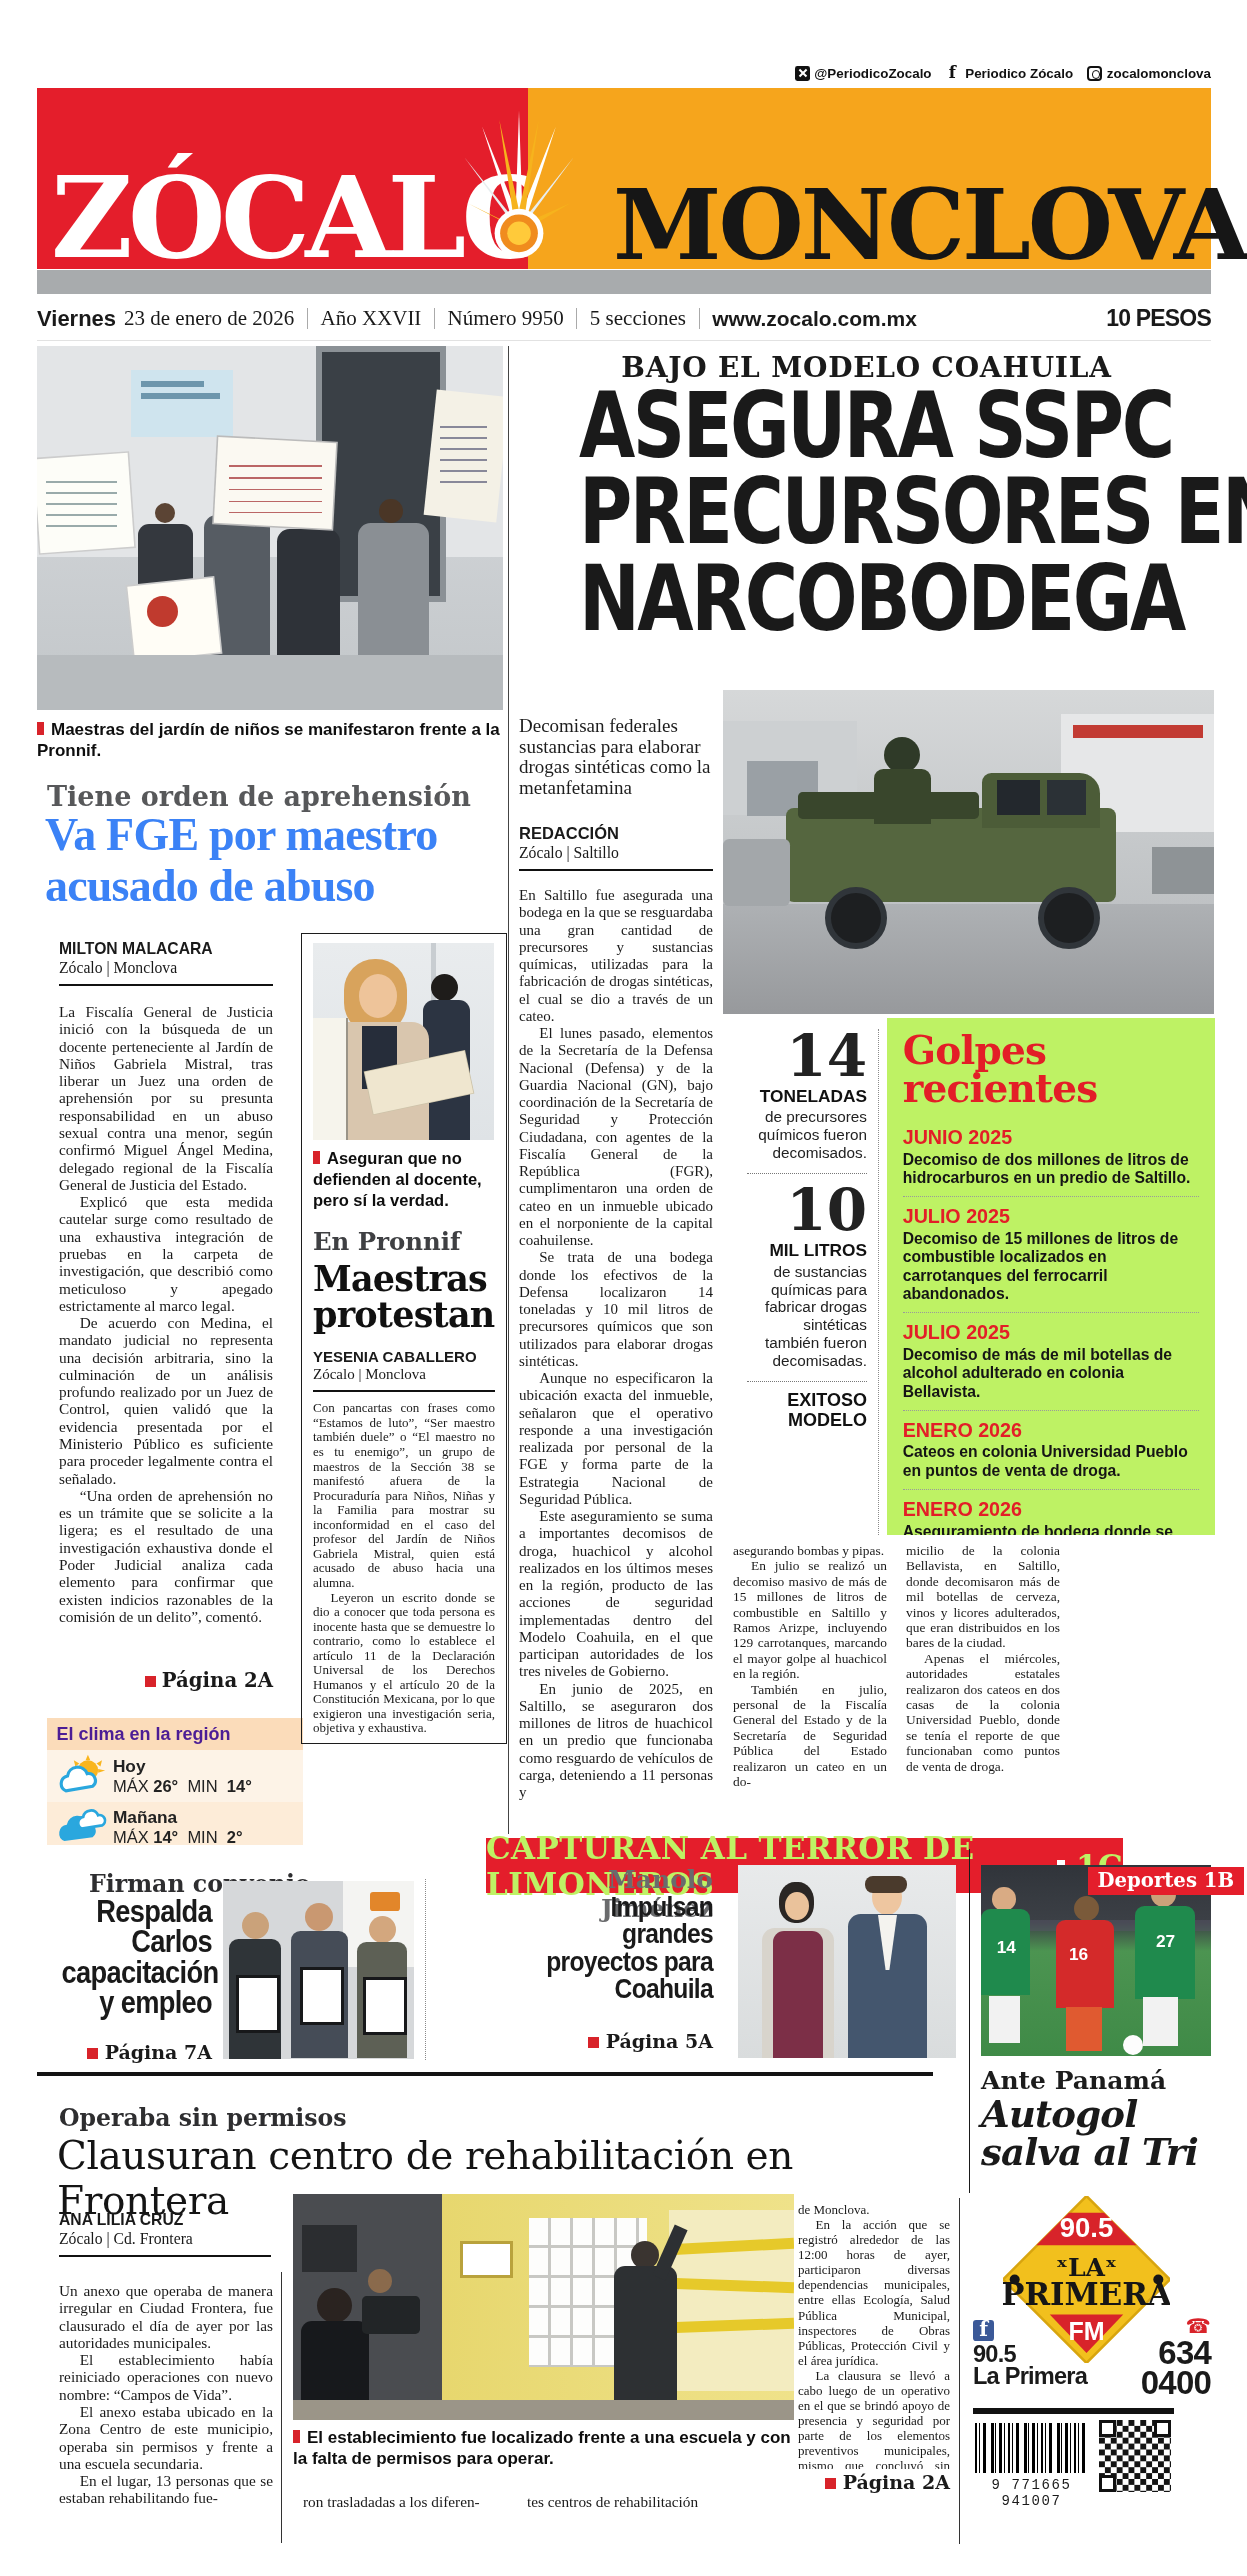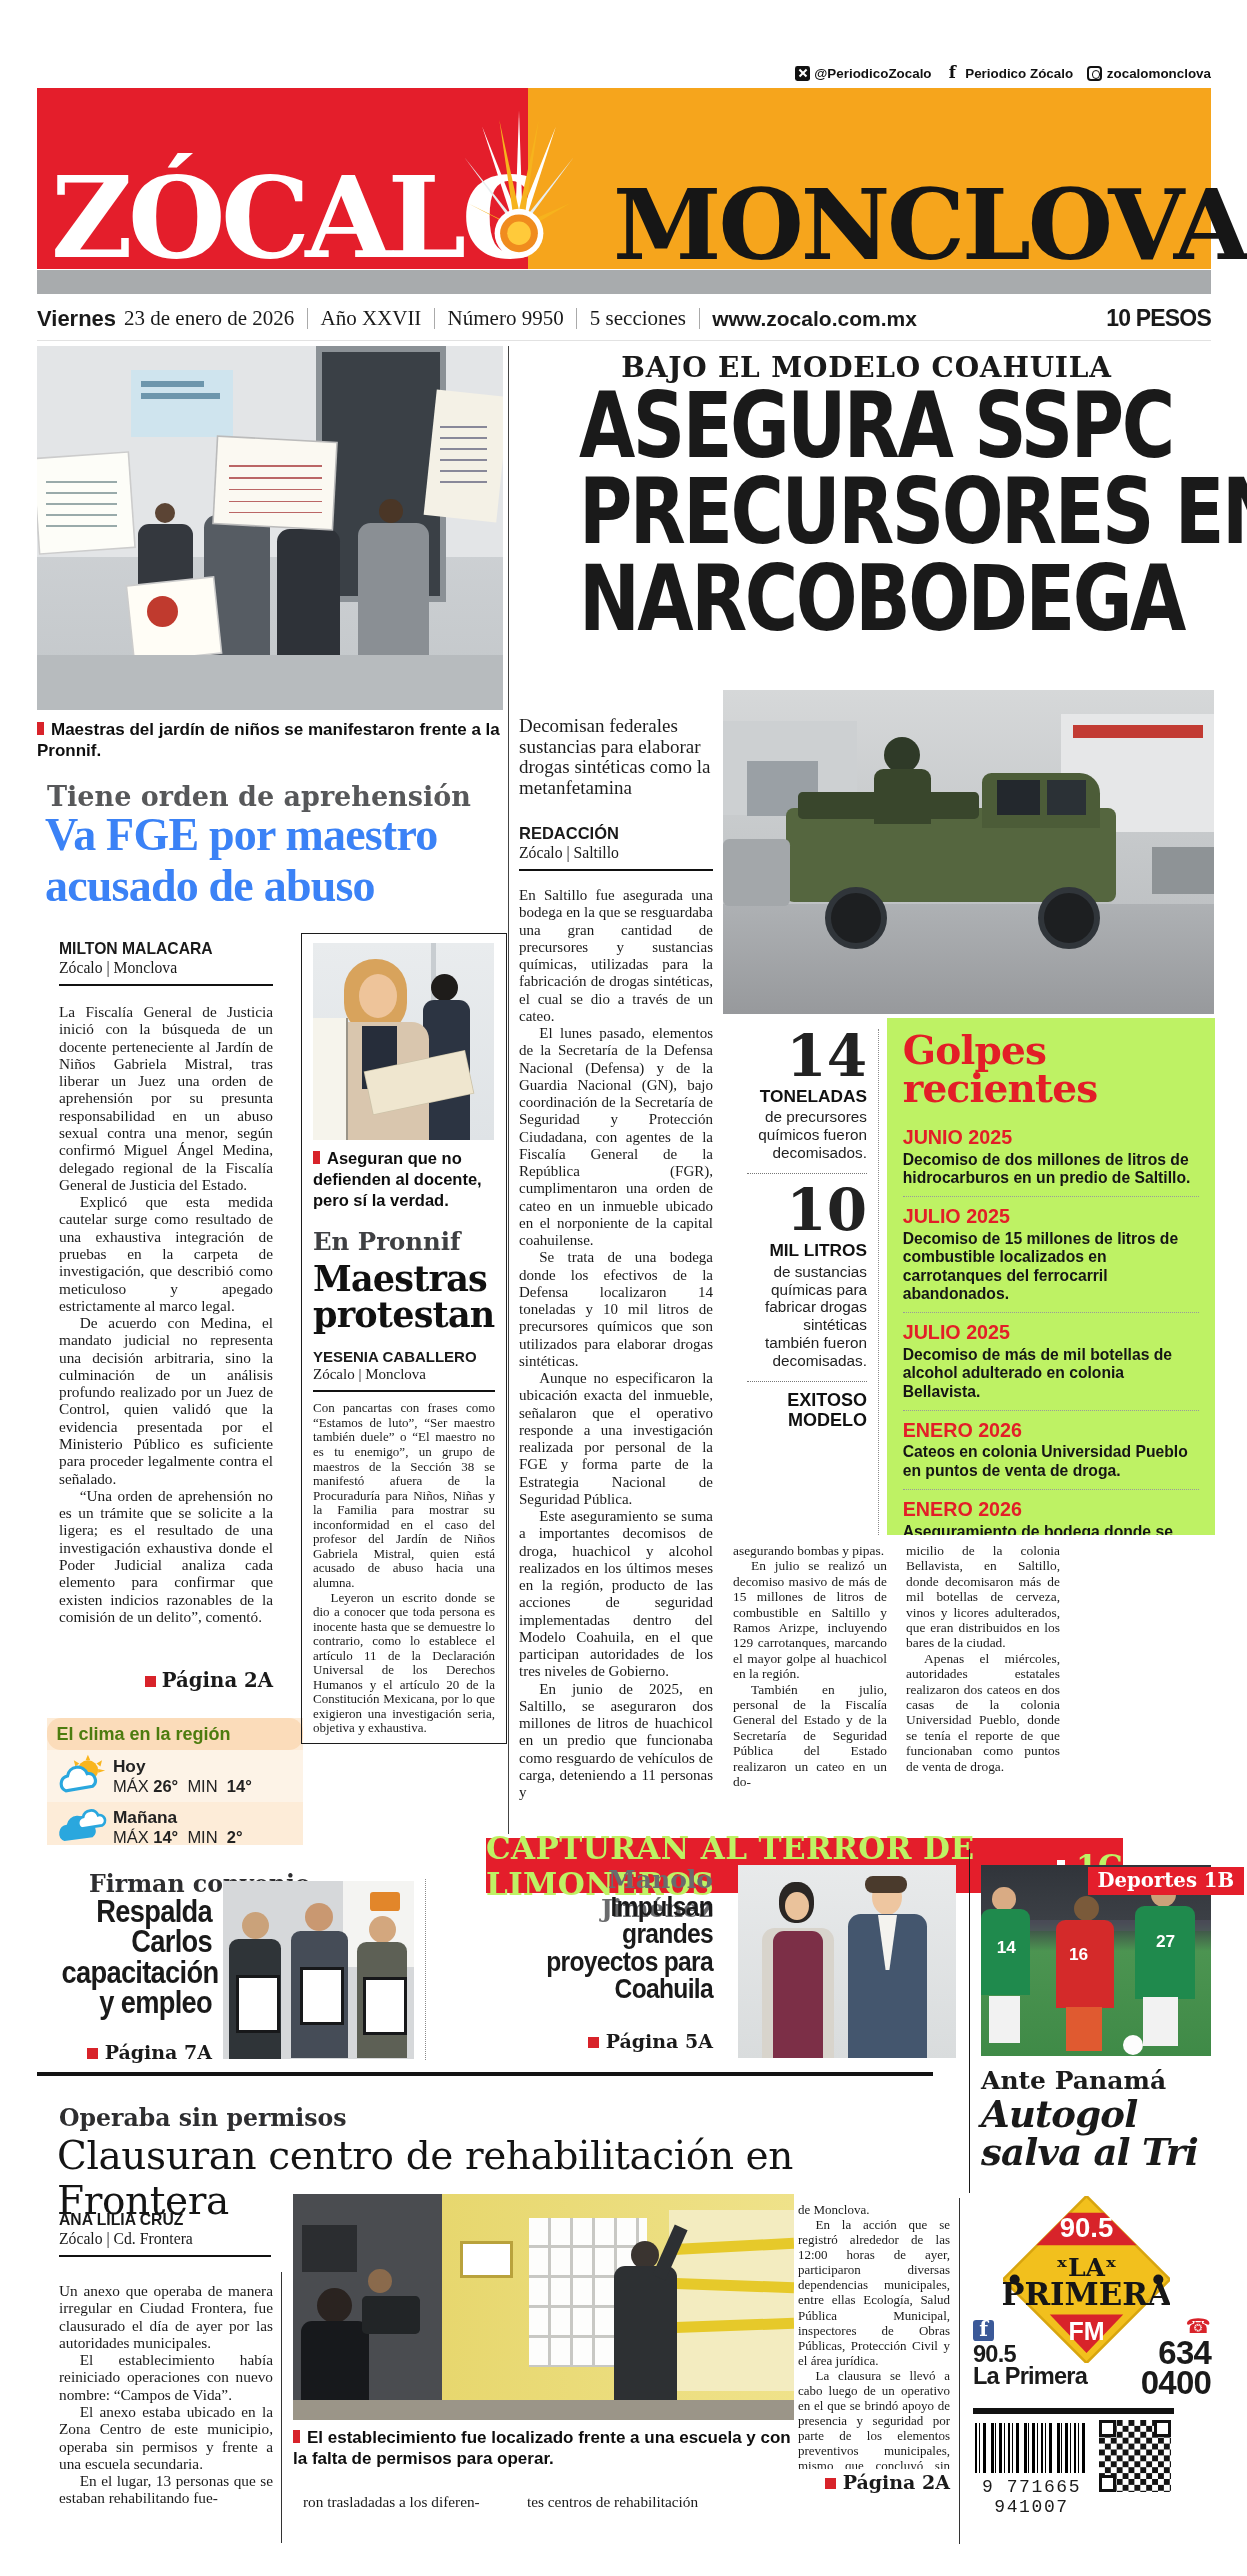--- a/index.html
+++ b/index.html
@@ -51,21 +51,21 @@
   .refsq{display:inline-block;width:11px;height:11px;background:#d8232a;margin-right:6.3px;}
   .dotV{border-left:1.6px dotted #8a8a8a;}
   .lines p{margin:0;}
 
   
   .lead-headline{font-family:Liberation Serif, serif;font-weight:bold;font-size:46px;line-height:1.1;letter-spacing:-0.8px;color:#3b82f6;}
   .body1{font-size:15.3px;line-height:1.13;}
 
   
   .weather{position:absolute;left:47px;top:1718px;width:256px;height:127px;background:#fdecd8;}
-  .weather .wtitle{background:#fbdcba;padding:5.5px 9.4px;font-family:"Liberation Sans",sans-serif;font-weight:bold;font-size:18px;color:#4d7c0f;border-radius:14px;}
+  .weather .wtitle{background:#fbdcba;padding:5.5px 9.4px;font-family:"Liberation Sans",sans-serif;font-weight:bold;font-size:18px;color:#4c1d95;}
   .wrow{display:flex;align-items:center;padding:3.1px 7.9px;}
   .wrow .wtxt{font-family:"Liberation Sans",sans-serif;font-size:16.5px;color:#222;}
   .wrow .wlab{font-weight:bold;font-size:17.3px;}
   .wrow b{font-weight:bold;}
 
   
   .midbox{position:absolute;left:301px;top:933px;width:206px;height:811px;border:1.6px solid #1c1c1c;box-sizing:border-box;padding:9.4px 11px;}
   .mid-headline{font-family:"DejaVu Serif",serif;font-weight:bold;font-size:35px;line-height:1.02;letter-spacing:-0.8px;color:#111;}
   .body2{font-size:13px;line-height:1.12;}
 
@@ -526,21 +526,21 @@
       <div class="fbsq"></div>
       <div class="adnum" style="font-size:23.6px;margin-top:3.1px;"><span>90.5</span><br><span>La Primera</span></div>
     </div>
     <div style="position:absolute;right:0px;top:120px;text-align:right;">
       <span class="phoneic"></span>
       <div class="adnum" style="font-size:33px;"><span>634</span><br><span>0400</span></div>
     </div>
   </div>
   <div class="abs" style="left:973px;top:2408px;width:201px;height:5.5px;background:#111;"></div>
   <div class="abs barcode" style="left:975px;top:2423px;width:112px;height:50px;"></div>
-  <div class="abs" style="left:966px;top:2477px;width:131px;text-align:center;font-family:'Liberation Mono',monospace;font-size:18px;letter-spacing:1.6px;">9 771665 941007</div>
+  <div class="abs" style="left:966px;top:2477px;width:131px;text-align:center;font-family:'Liberation Mono',monospace;font-size:14px;letter-spacing:1.6px;">9 771665 941007</div>
   <div class="abs qr" style="left:1099px;top:2420px;width:72px;height:72px;">
     <div class="fm" style="left:0;top:0;"></div>
     <div class="fm" style="right:0;top:0;"></div>
     <div class="fm" style="left:0;bottom:0;"></div>
   </div>
 
 </div>
 
 
 </body></html>

